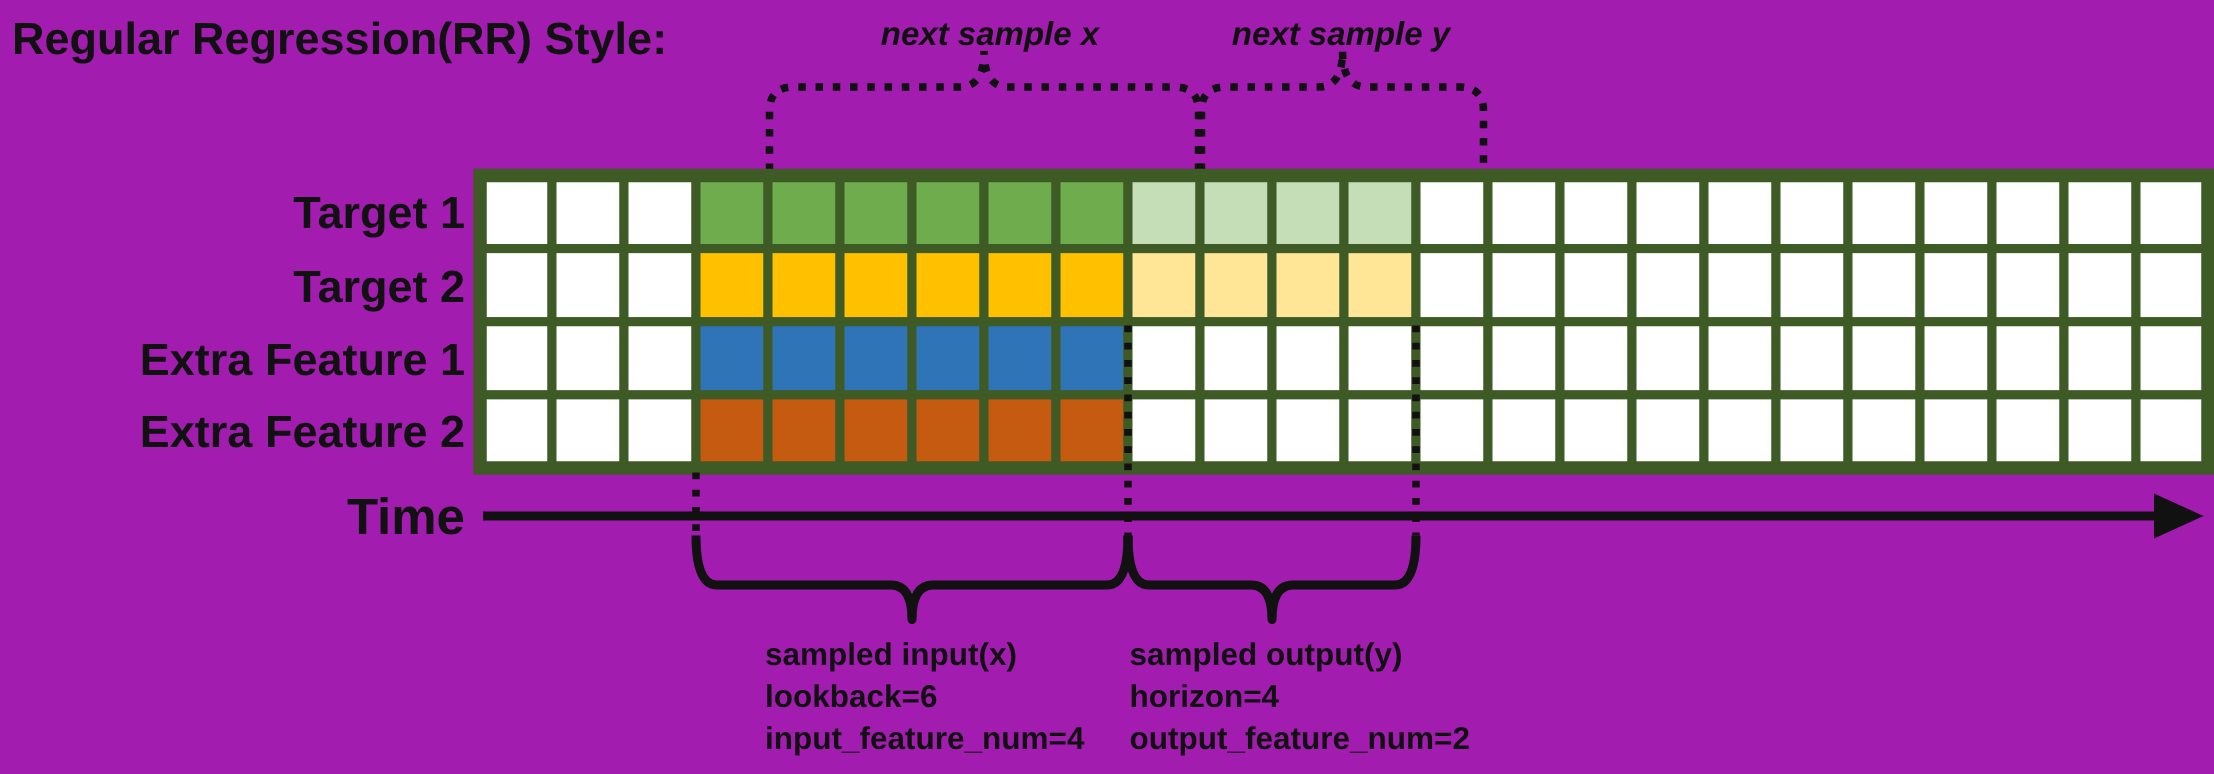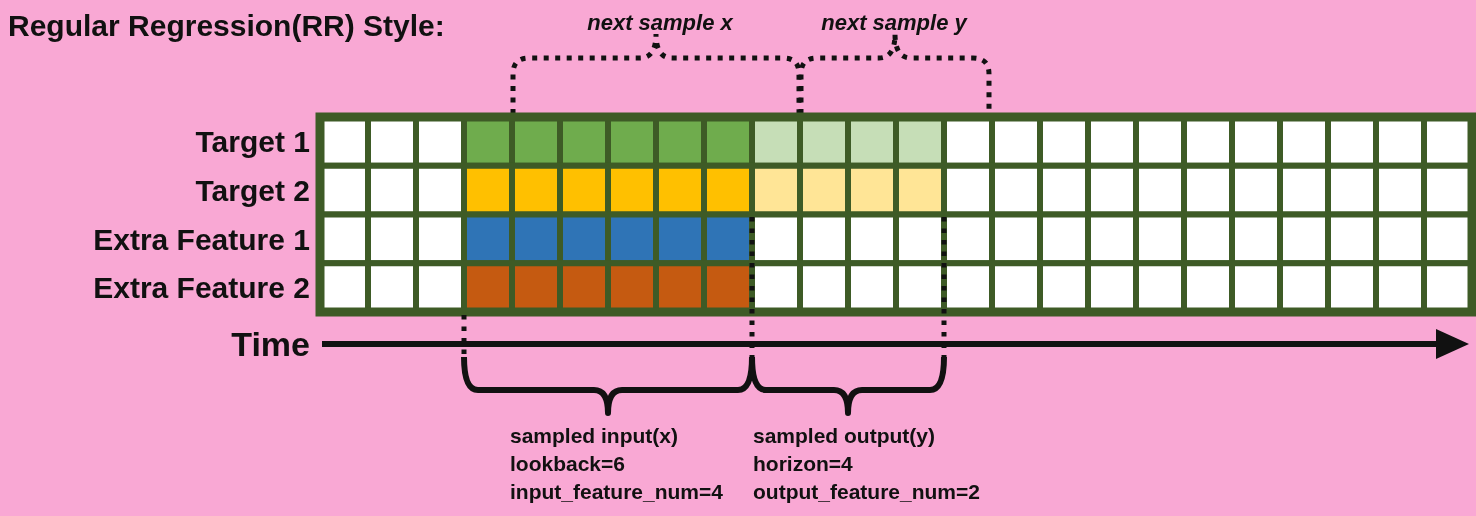--- a/index.html
+++ b/index.html
@@ -1,16 +1,16 @@
 <!DOCTYPE html>
 <html><head>
 <meta charset="utf-8">
 <style>
   html,body{margin:0;padding:0;background:#ffffff;}
-  .stage{position:relative;width:1476px;height:516px;background:#f9a8d4;overflow:hidden;
+  .stage{position:relative;width:1476px;height:516px;background:#a21caf;overflow:hidden;
          font-family:"Liberation Sans",sans-serif;}
   svg{display:block;}
   .title-text{font:700 30px "Liberation Sans",sans-serif;fill:#111111;}
   .row-label{font:700 30px "Liberation Sans",sans-serif;fill:#111111;}
   .time-label{font:700 34px "Liberation Sans",sans-serif;fill:#111111;}
   .top-label{font:italic 600 22px "Liberation Sans",sans-serif;fill:#111111;}
   .sub-label{font:600 21px "Liberation Sans",sans-serif;fill:#111111;}
   .brace-dotted{fill:none;stroke:#111111;stroke-width:5;stroke-dasharray:5 6.5;}
   .brace-solid{fill:none;stroke:#111111;stroke-width:6;stroke-linejoin:round;}
   .guide-dotted{fill:none;stroke:#111111;stroke-width:5;stroke-dasharray:4.5 7;}

